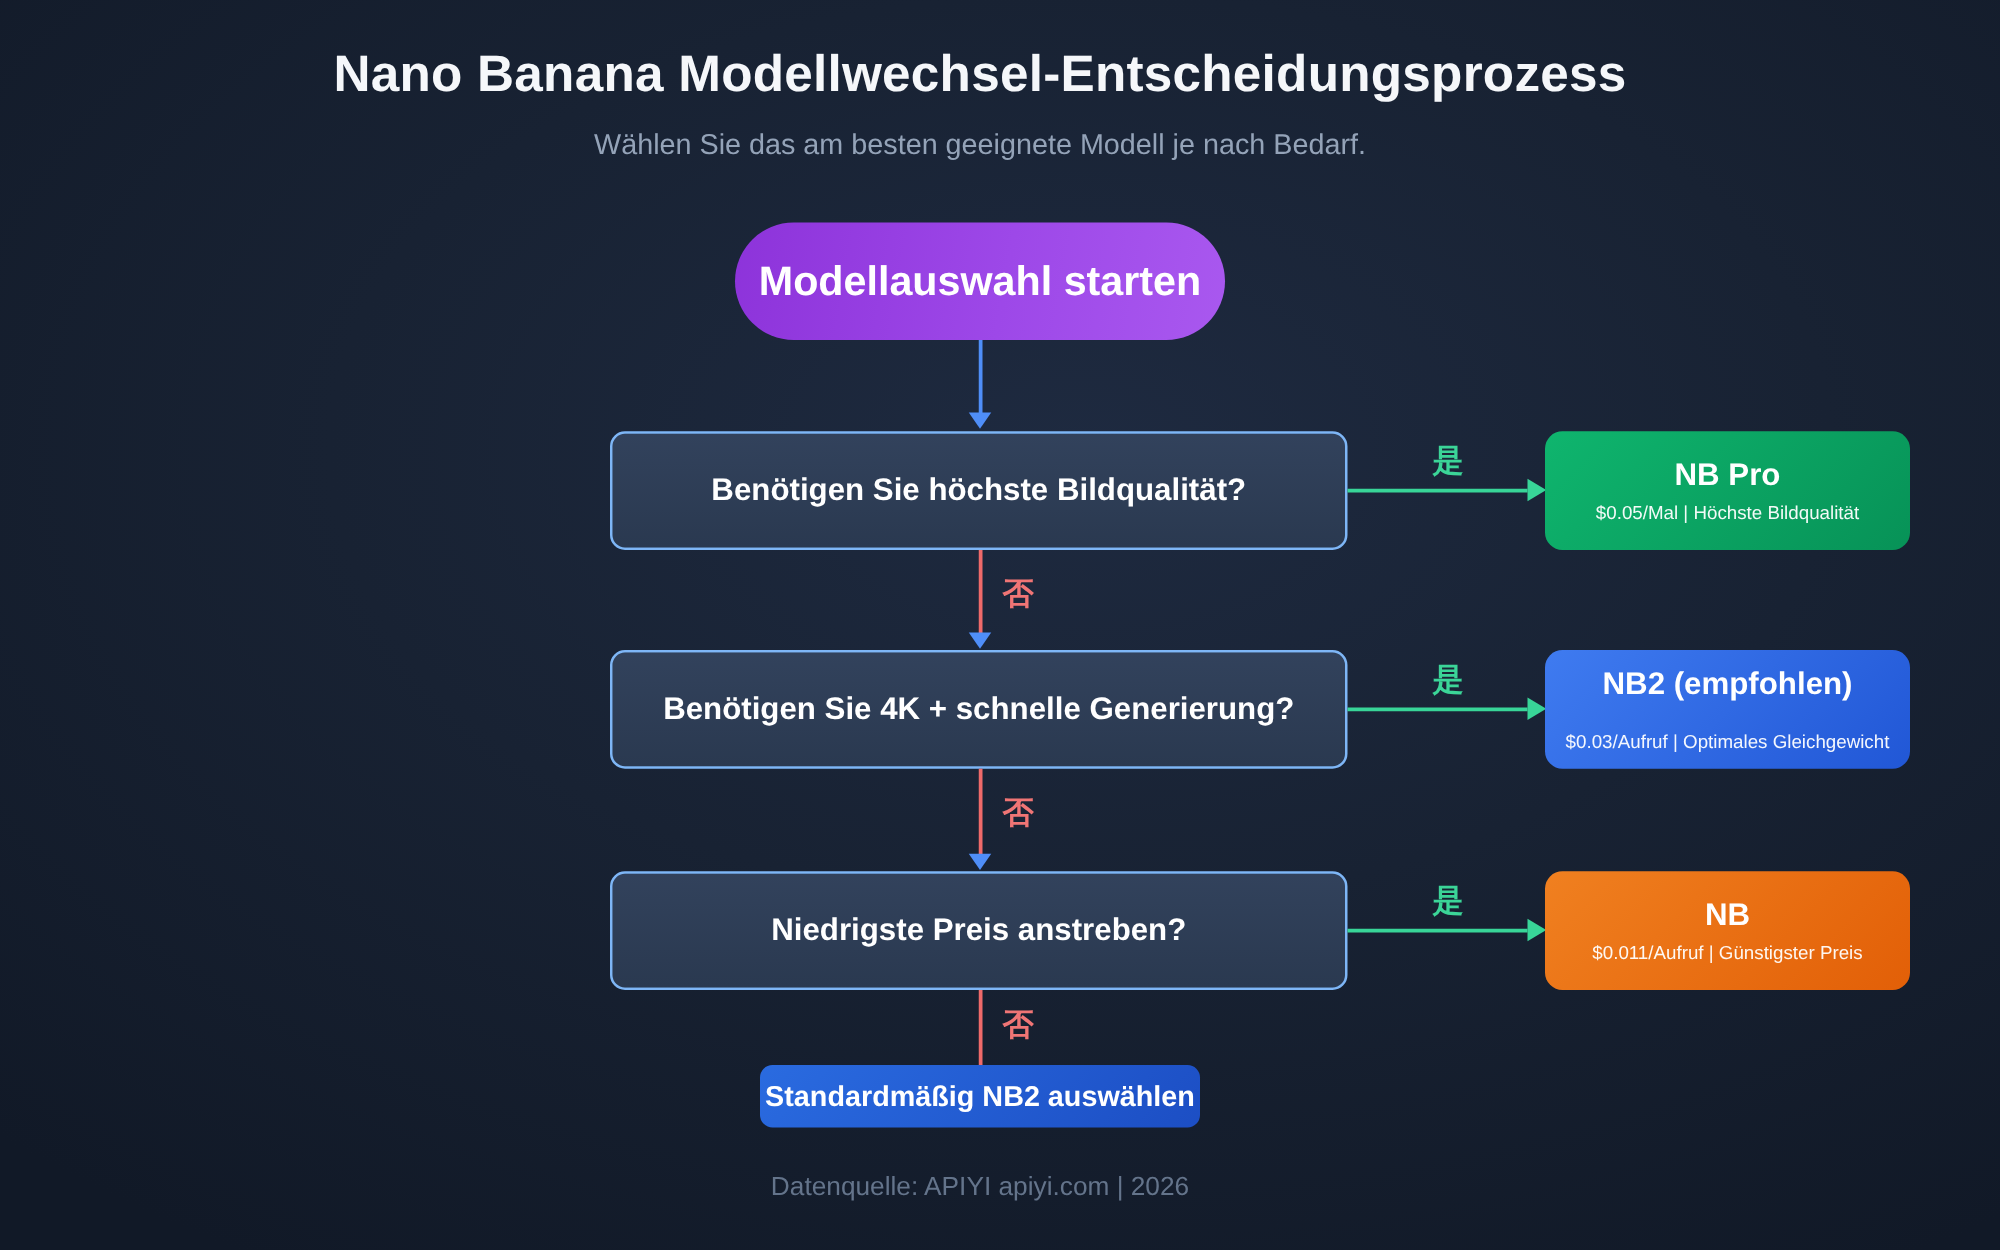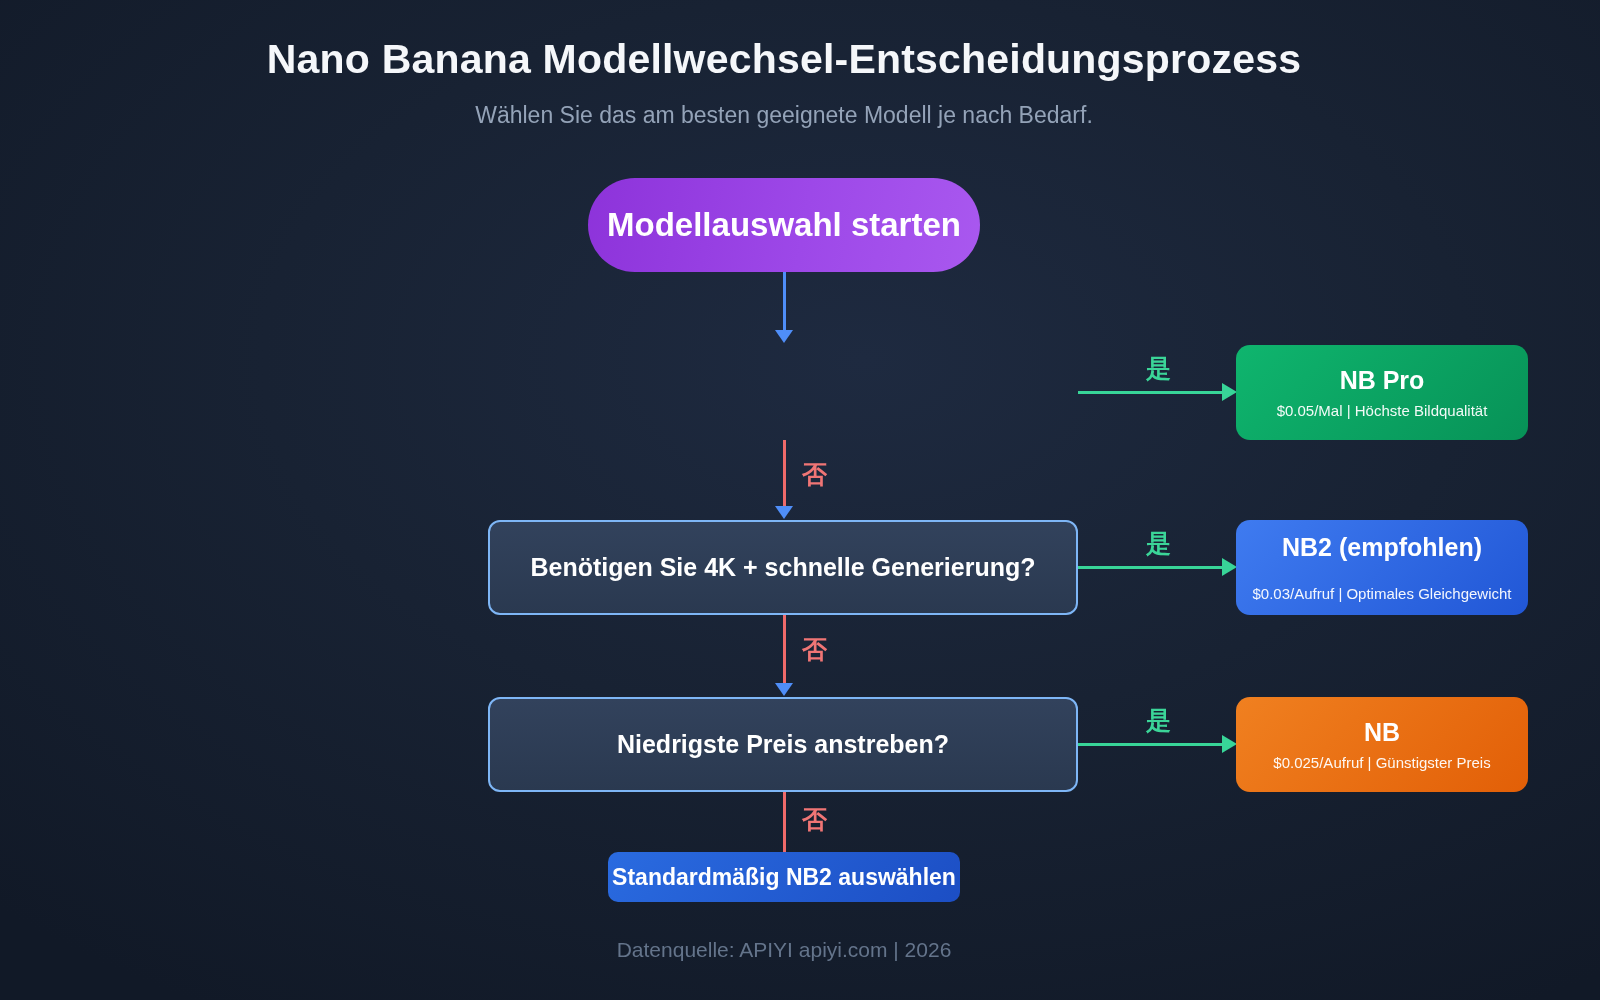--- a/index.html
+++ b/index.html
@@ -85,20 +85,23 @@
   <h1 class="page-title">Nano Banana Modellwechsel-Entscheidungsprozess</h1>
   <div class="page-subtitle">Wählen Sie das am besten geeignete Modell je nach Bedarf.</div>
 
   <div class="start-pill">
     <span>Modellauswahl starten</span>
   </div>
 
   <div class="vline c-blue" style="left:784px; top:272px; height:60px;"></div>
   <div class="head-down" style="left:784px; top:330px;"></div>
 
+  <div class="qbox" style="top:345px;">
+    <span>Benötigen Sie höchste Bildqualität?</span>
+  </div>
   <div class="hline" style="left:1078px; top:391px; width:144px;"></div>
   <div class="head-right" style="left:1222px; top:392px;"></div>
   <div class="lbl-yes" style="left:1146px; top:352px;">是</div>
   <div class="rbox green" style="top:345px;">
     <div class="r-title">NB Pro</div>
     <div class="r-sub">$0.05/Mal | Höchste Bildqualität</div>
   </div>
 
   <div class="vline c-red" style="left:784px; top:440px; height:68px;"></div>
   <div class="head-down" style="left:784px; top:506px;"></div>
@@ -120,21 +123,21 @@
   <div class="lbl-no" style="left:802px; top:633px;">否</div>
 
   <div class="qbox" style="top:697px;">
     <span>Niedrigste Preis anstreben?</span>
   </div>
   <div class="hline" style="left:1078px; top:743px; width:144px;"></div>
   <div class="head-right" style="left:1222px; top:744px;"></div>
   <div class="lbl-yes" style="left:1146px; top:704px;">是</div>
   <div class="rbox orange" style="top:697px;">
     <div class="r-title">NB</div>
-    <div class="r-sub">$0.025/Aufruf | Günstigster Preis</div>
+    <div class="r-sub">$0.011/Aufruf | Günstigster Preis</div>
   </div>
 
   <div class="vline c-red" style="left:784px; top:792px; height:60px;"></div>
   <div class="lbl-no" style="left:802px; top:803px;">否</div>
 
   <div class="default-box">
     <span>Standardmäßig NB2 auswählen</span>
   </div>
 
   <div class="page-footer">Datenquelle: APIYI apiyi.com | 2026</div>

